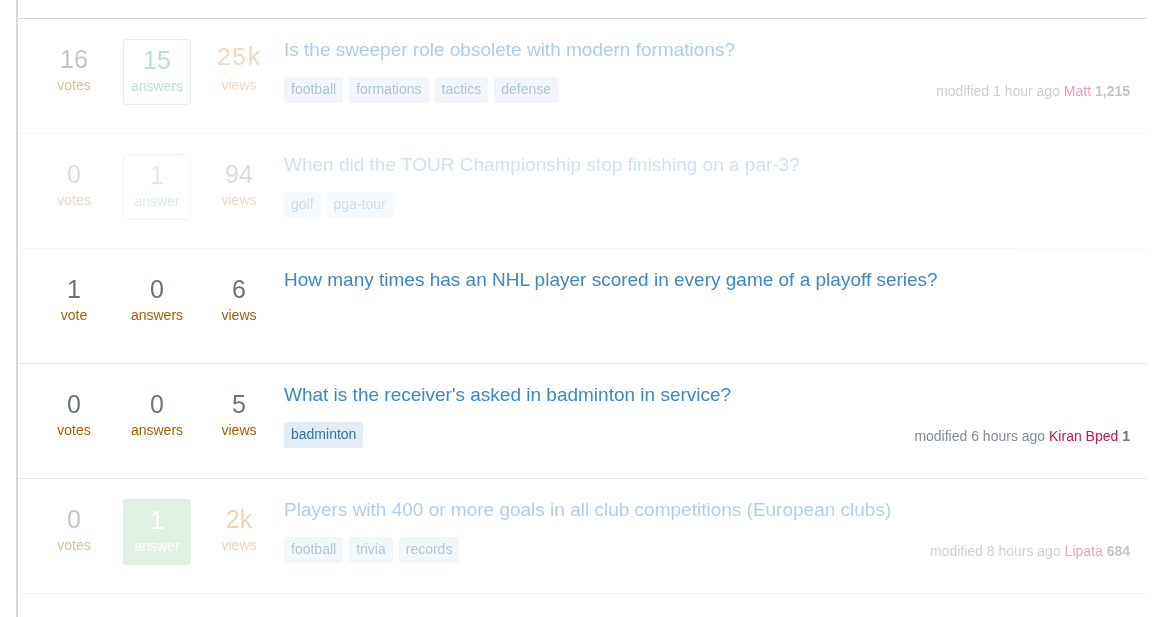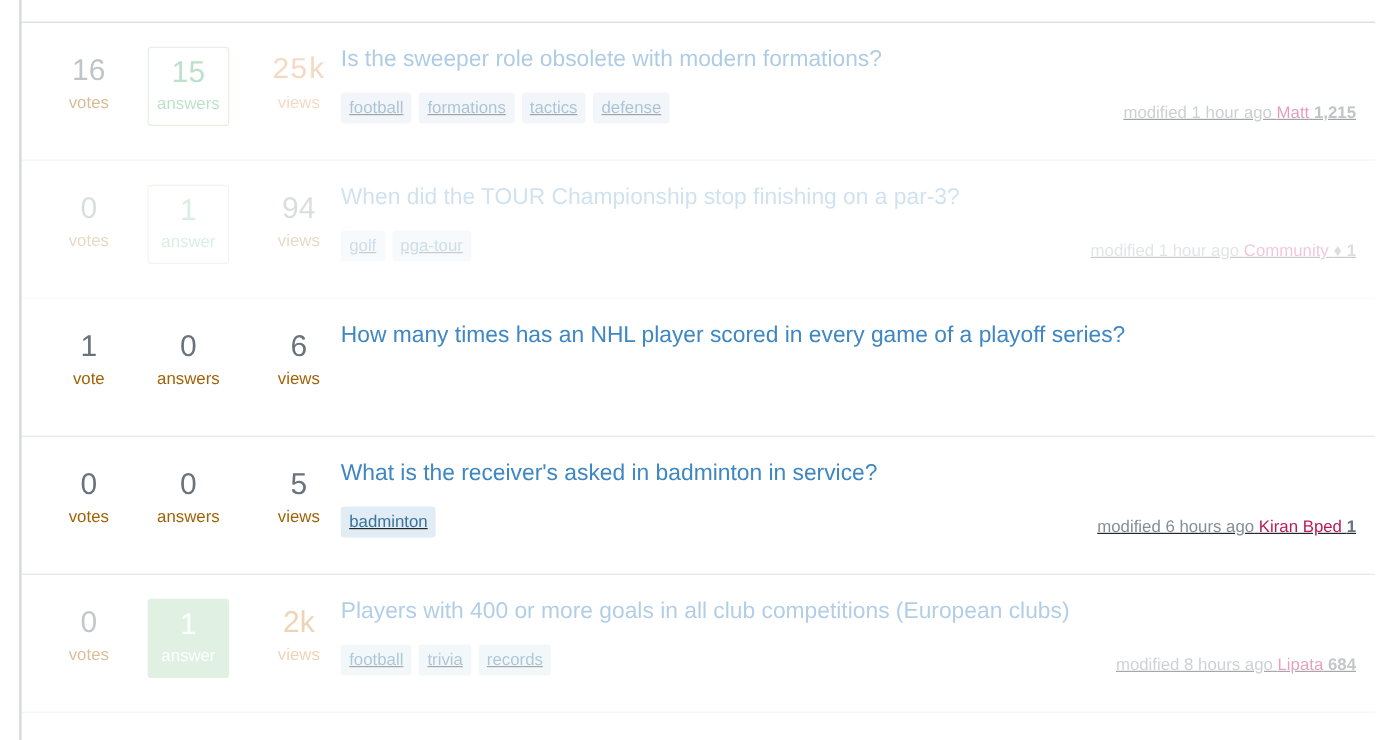--- a/index.html
+++ b/index.html
@@ -88,21 +88,21 @@
     font-weight: 400;
   }
   .stat .lbl {
     display: block;
     font-size: 14px;
     line-height: 20px;
     color: #a16207;
     margin-top: 2px;
   }
   .stat.votes { margin-right: 15px; }
-  .stat.answers { margin-right: 24px; }
+  .stat.answers { margin-right: 14px; }
 
   
   .stat.answered {
     border: 1px solid #c0dcc0;
   }
   .stat.answered .num, .stat.answered .lbl { color: #5eba7d; }
 
   
   .stat.accepted {
     background: #b3dbb8;
@@ -126,24 +126,23 @@
     font-size: 19px;
     line-height: 26px;
     color: #3f87c2;
     text-decoration: none;
     display: block;
     margin: 0 0 3px 0;
     cursor: pointer;
   }
   .q-bottom {
     display: flex;
-    align-items: flex-end;
+    align-items: flex-start;
     justify-content: space-between;
     margin-top: 14px;
-    text-decoration: underline;
   }
   .tags {
     display: flex;
     flex-wrap: wrap;
     gap: 6px;
     align-items: center;
   }
   .tag {
     display: inline-block;
     background: #e1ecf4;
@@ -232,21 +231,20 @@
             <span class="lbl">views</span>
           </div>
         </div>
         <div class="summary">
           <a class="q-title">When did the TOUR Championship stop finishing on a par-3?</a>
           <div class="q-bottom">
             <div class="tags">
               <a class="tag">golf</a>
               <a class="tag">pga-tour</a>
             </div>
-            <div class="meta"><span class="action">modified 1 hour ago</span> <a class="user">Community</a> <span class="mod-flair">♦</span> <span class="rep">1</span></div>
           </div>
         </div>
       </div>
       <div class="q-row">
         <div class="stats">
           <div class="stat votes">
             <span class="num">1</span>
             <span class="lbl">vote</span>
           </div>
           <div class="stat answers">

